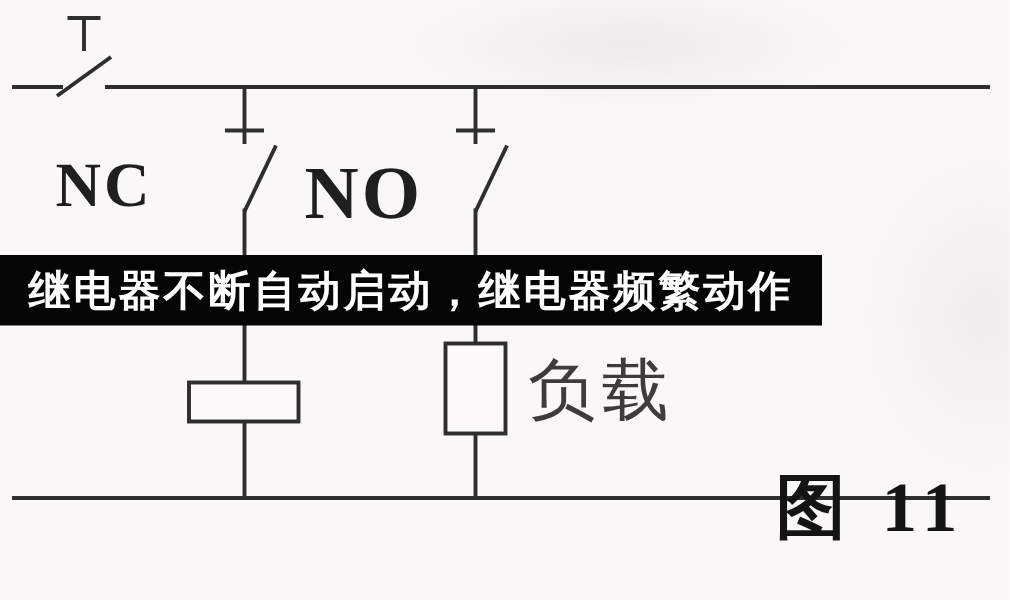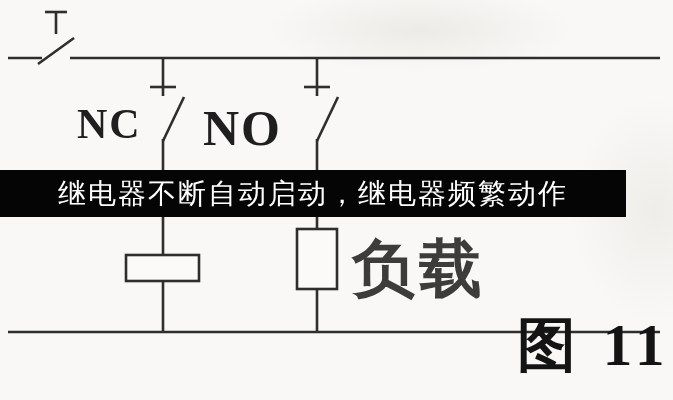--- a/index.html
+++ b/index.html
@@ -13,37 +13,37 @@
     background:
       radial-gradient(220px 60px at 420px 30px, rgba(180,175,165,0.18), rgba(180,175,165,0) 70%),
       radial-gradient(120px 160px at 655px 210px, rgba(180,175,165,0.15), rgba(180,175,165,0) 70%),
       var(--background, #f9f8f6);
   }
   svg.circuit { position: absolute; left: 0; top: 0; z-index: 1; }
   svg.circuit line { stroke: var(--line, #2e2e2e); stroke-width: 2.6; fill: none; }
   svg.circuit rect { stroke: var(--line, #2e2e2e); stroke-width: 2.6; fill: #fbfaf8; }
 
   .banner {
-    position: absolute; left: 0; top: 170px; width: 626px; height: 47px;
+    position: absolute; left: 0; top: 170px; width: 548px; height: 47px;
     background: var(--banner-bg, #050505);
     color: var(--banner-text, #ffffff);
     display: flex; align-items: center; justify-content: center;
-    font-weight: 400; font-size: 28px; letter-spacing: 2px;
+    font-weight: 700; font-size: 28px; letter-spacing: 2px;
     z-index: 2; white-space: nowrap;
   }
 
   .label {
     position: absolute; z-index: 3;
     font-family: "Liberation Serif", serif;
     color: #1f1f1f; line-height: 1; white-space: nowrap;
   }
-  .label-nc   { left: 37px;  top: 103px; font-size: 42px; font-weight: 600; letter-spacing: 2px; margin-left: 40px; }
+  .label-nc   { left: 37px;  top: 103px; font-size: 42px; font-weight: 600; letter-spacing: 2px; }
   .label-no   { left: 203px; top: 103px; font-size: 50px; font-weight: 600; letter-spacing: 2px; }
-  .label-load { left: 352px; top: 238px; font-size: 63px; font-weight: 700; color: #3d3c3a; letter-spacing: 4px; }
-  .figure-caption { left: 517px; top: 316px; font-size: 59px; font-weight: 700; color: #141414; letter-spacing: 6px; }
+  .label-load { left: 352px; top: 238px; font-size: 45px; font-weight: 400; color: #3d3c3a; letter-spacing: 4px; }
+  .figure-caption { left: 517px; top: 316px; font-size: 47px; font-weight: 700; color: #141414; letter-spacing: 6px; }
 </style>
 </head>
 <body>
 
 <div class="stage">
 
   <svg class="circuit" width="673" height="400" viewBox="0 0 673 400" aria-hidden="true">
 
     <g>
       <line x1="8" y1="58" x2="42" y2="58"></line>

